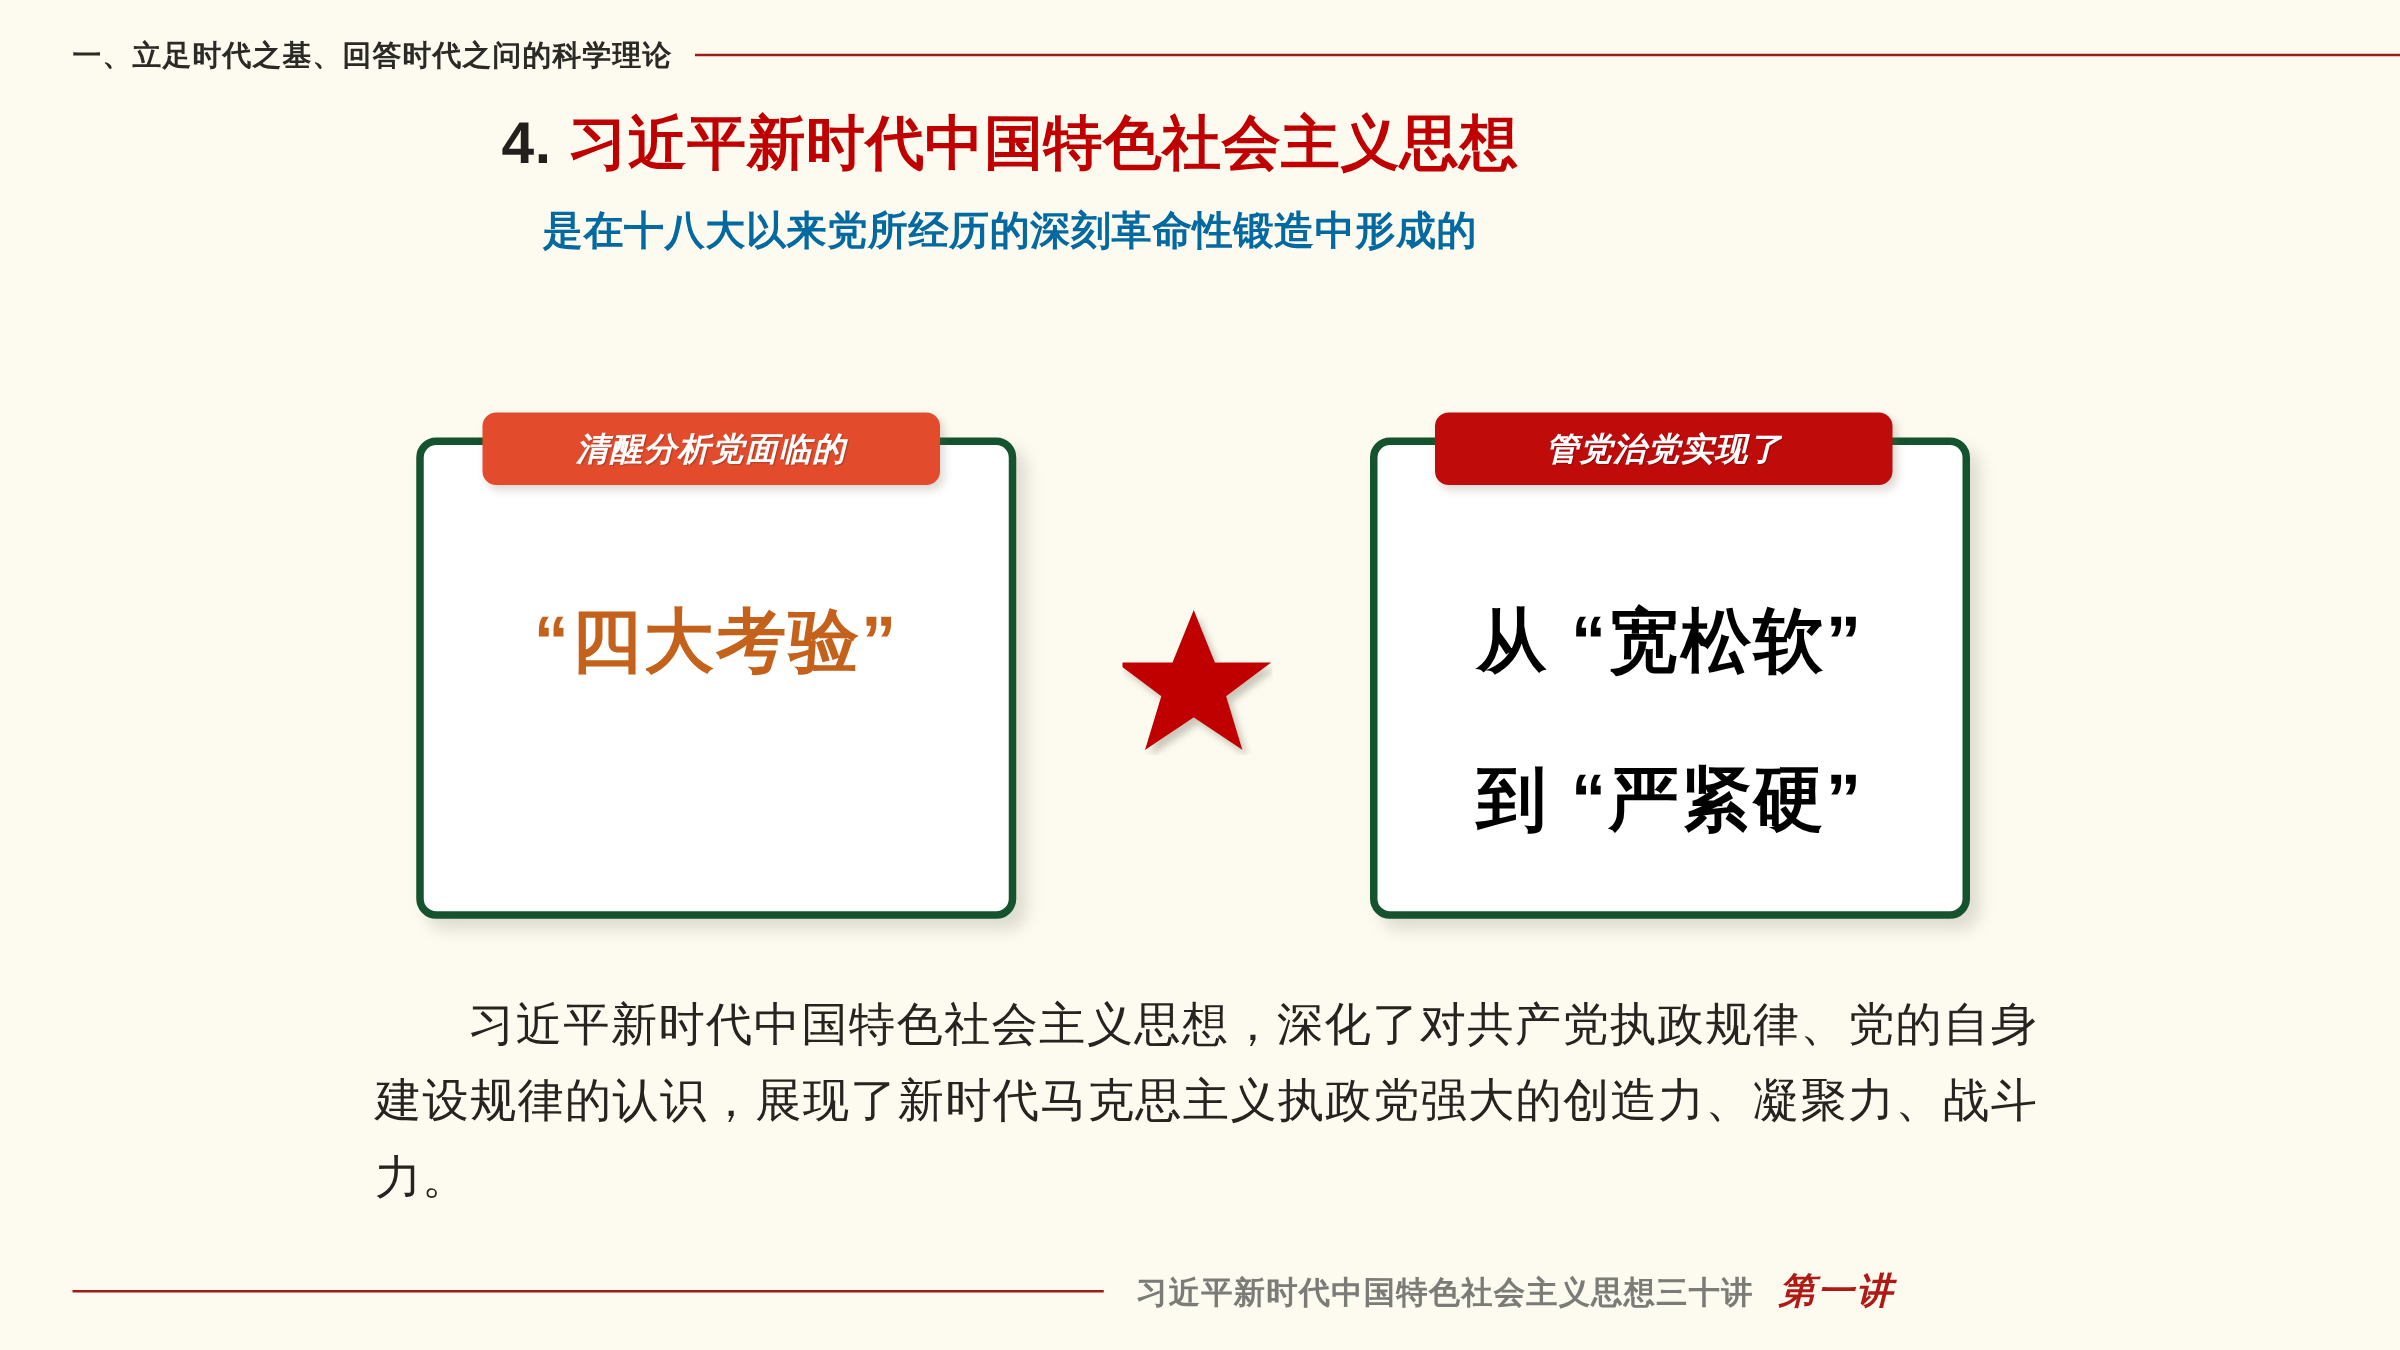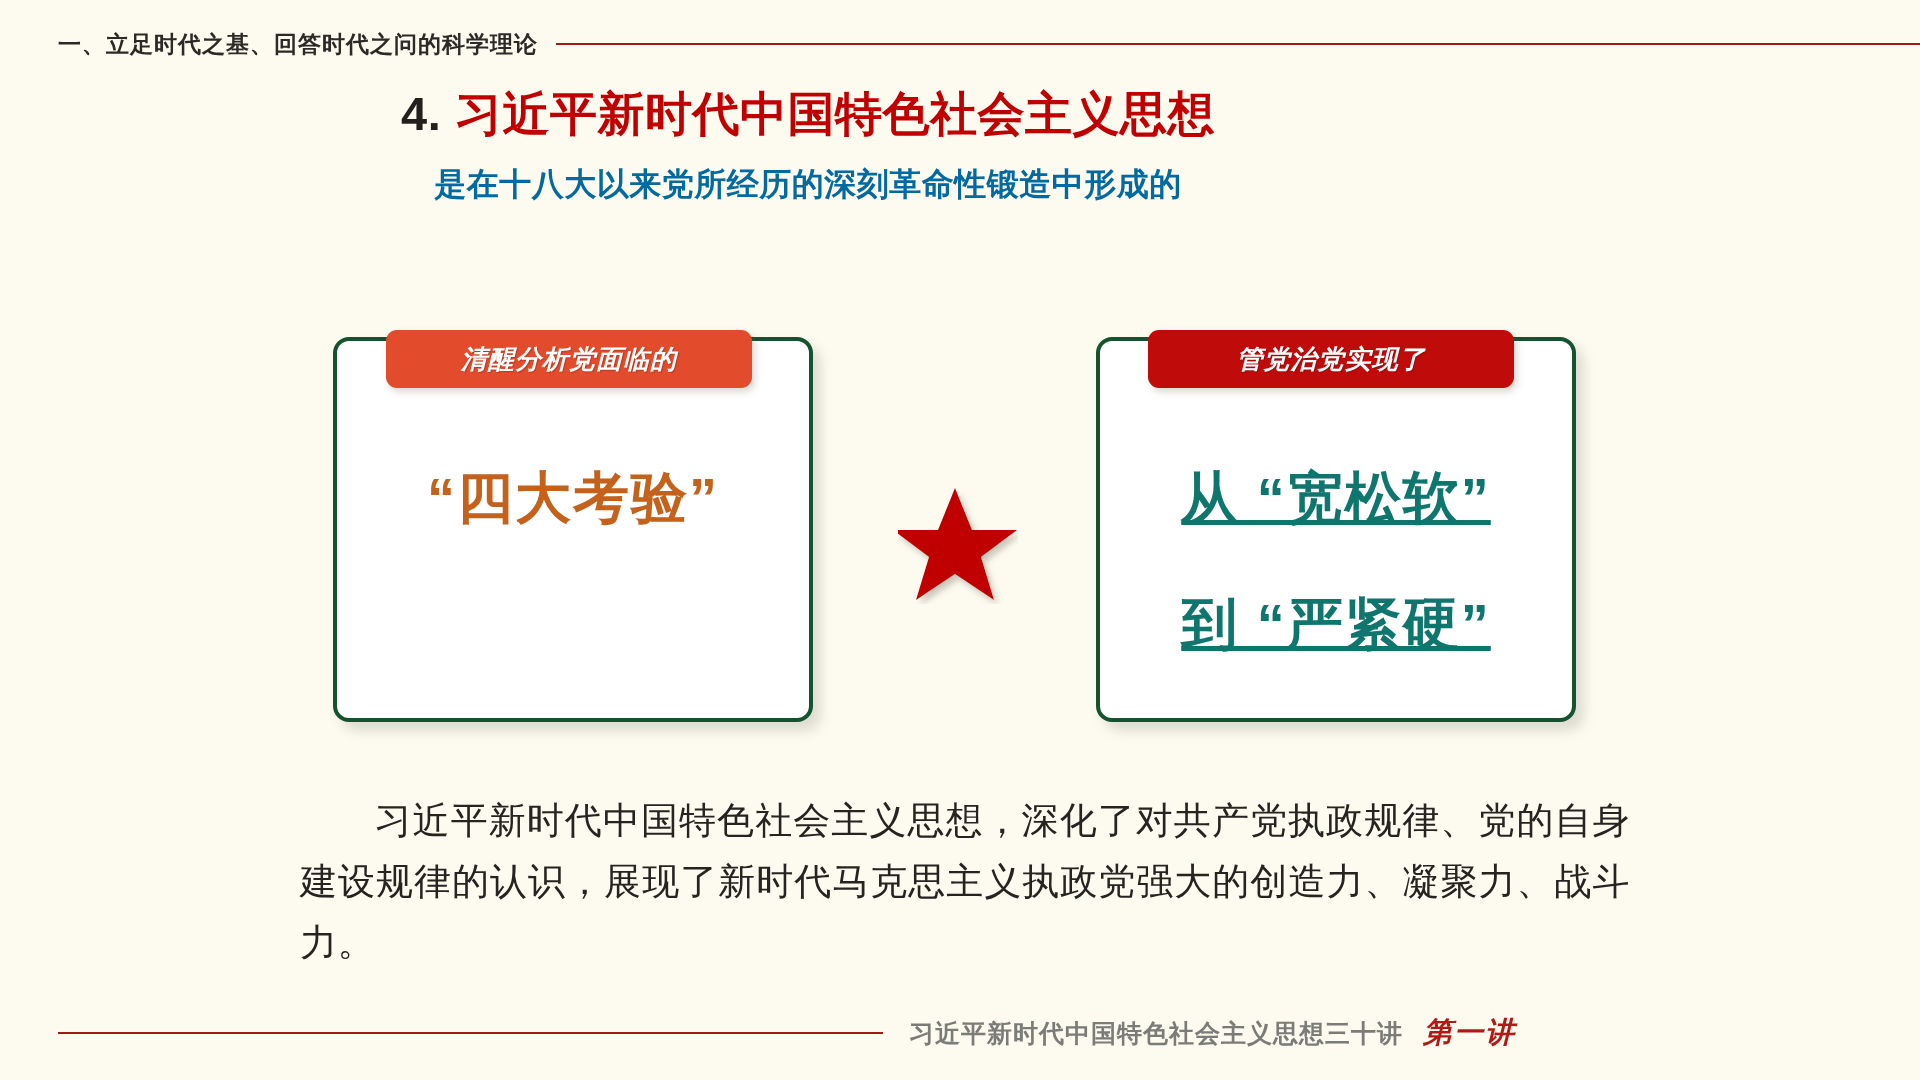--- a/index.html
+++ b/index.html
@@ -76,25 +76,25 @@
   .cards-row {
     position: absolute;
     left: 0;
     top: 330px;
     width: 1920px;
     height: 420px;
   }
 
   .card {
     position: absolute;
-    top: 7px;
+    top: 20px;
     width: 480px;
     height: 385px;
     background: #FFFFFF;
-    border: 4px solid #14532d;
+    border: 6px solid #14532d;
     border-radius: 16px;
     box-shadow: 8px 9px 12px rgba(120,115,100,0.22);
     box-sizing: border-box;
   }
   .card-left  { left: 333px; }
   .card-right { left: 1096px; }
 
   .badge {
     position: absolute;
     top: 0px;
@@ -131,21 +131,21 @@
     text-align: center;
   }
   .card-phrase {
     font-size: 56px;
     font-weight: bold;
     line-height: 70px;
     letter-spacing: 2px;
     white-space: nowrap;
   }
   .card-left .card-phrase  { color: #C4621C; }
-  .card-right .card-phrase { color: #0f766e; text-decoration: underline; }
+  .card-right .card-phrase { color: #000000; }
   .card-phrase.first  { margin-top: 44px; }
   .card-phrase.second { margin-top: 56px; }
 
   
   .star-wrap {
     position: absolute;
     left: 898px;
     top: 486px;
     width: 120px;
     height: 118px;

